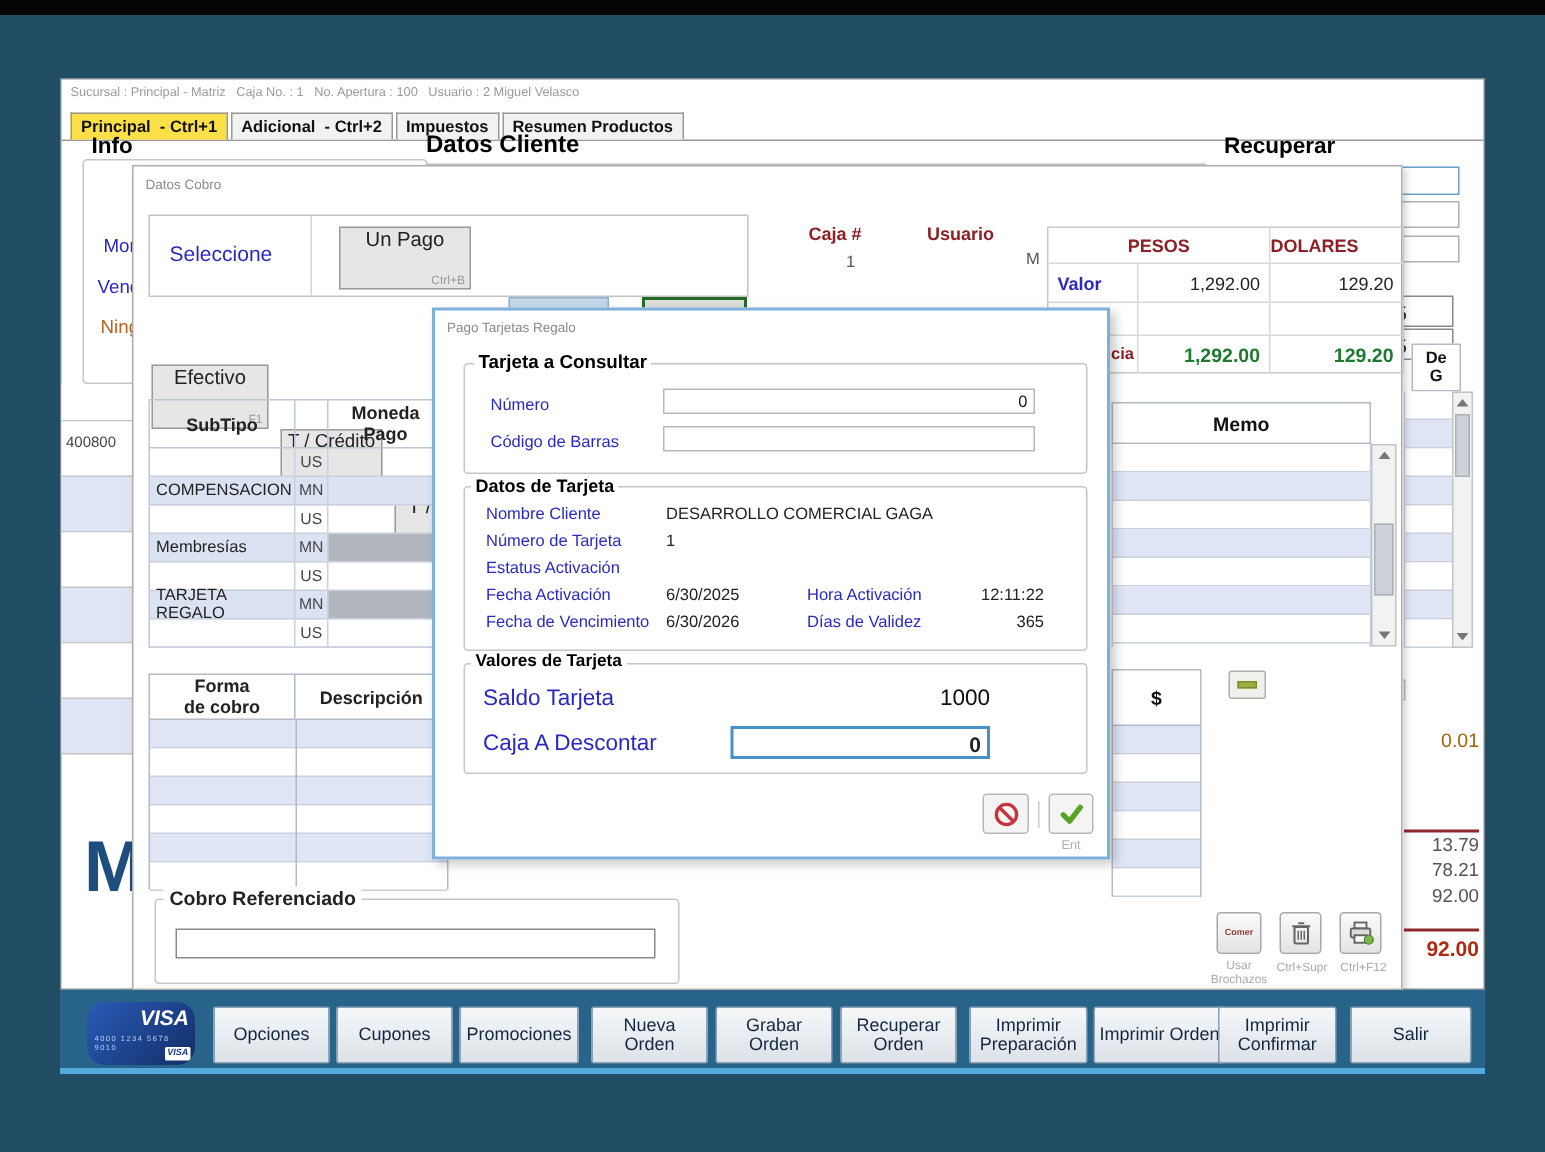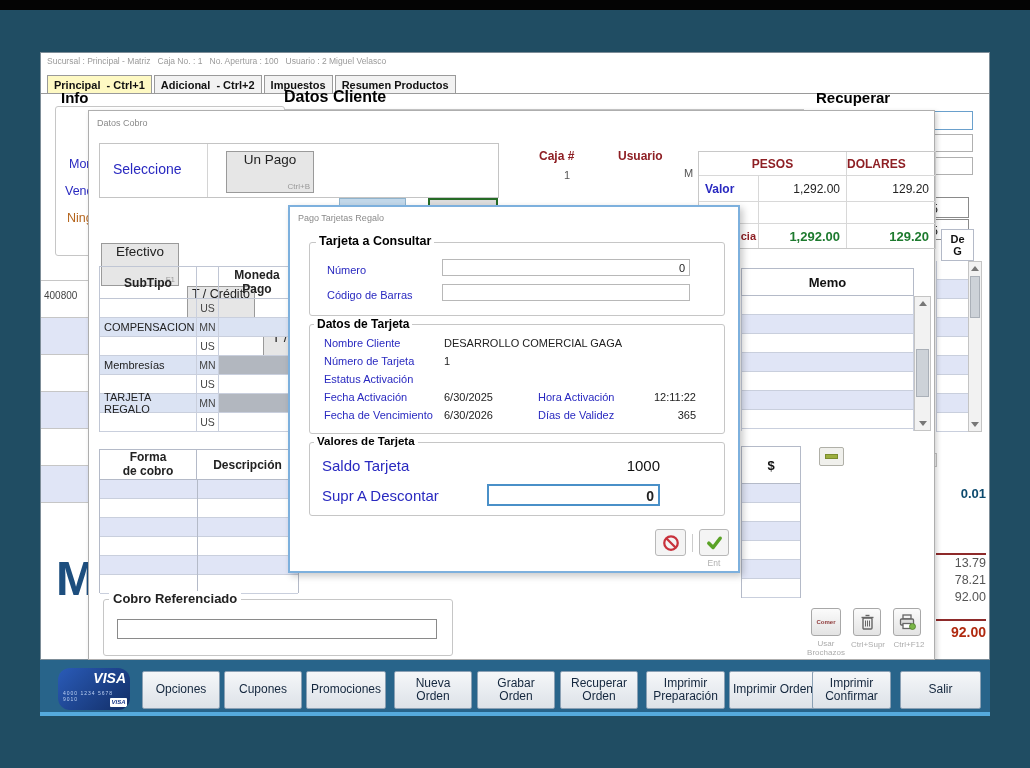--- a/index.html
+++ b/index.html
@@ -7,21 +7,21 @@
   #screen{position:relative;width:1030px;height:768px;background:#204d63;overflow:hidden;
           font-family:"Liberation Sans",sans-serif;color:#222}
   .abs{position:absolute}
   .pre{white-space:pre}
   
   #main-window{left:40px;top:52px;width:950px;height:608px;background:#fff;border:1px solid #7d8d98;z-index:1}
   #win-title{left:6px;top:3px;font-size:8.5px;color:#9a9a9a}
   #tabbar{left:0;top:22px;width:948px;height:19px;border-bottom:1px solid #9a9a9a;display:flex;padding-left:6px}
   .tab{font-size:11px;font-weight:bold;padding:3px 6px 2px;border:1px solid #9a9a9a;border-bottom:none;
        background:#f2f2f2;margin-right:2px;color:#111}
-  .tab.active{background:#fef9c3;position:relative;top:0}
+  .tab.active{background:#fde047;position:relative;top:0}
   .h-big{font-weight:bold;color:#000}
   
   .gbox{border:1px solid #c6c6c6;border-radius:3px;background:#fff}
   .legend{position:absolute;background:#fff;padding:0 3px;font-weight:bold;color:#000}
   .lbl-blue{color:#2929c0}
   .lbl-maroon{color:#8e1f24;font-weight:bold}
   .val-green{color:#1d7a2e;font-weight:bold}
   .inp{background:#fff;border:1px solid #b0b0b0}
   .btn{background:#e6e6e6;border:1px solid #9a9a9a;display:flex;align-items:flex-start;justify-content:center;
        font-size:13.5px;color:#222;position:relative}
@@ -134,21 +134,21 @@
         </div>
       <div class="thumb" style="top:14px;height:42px"></div>
       <div class="sb-btn" style="bottom:0">
           <div class="tri-down"></div>
         </div>
     </div>
     <div class="abs sb" style="left:882px;top:400px;width:14px;height:14px;display:flex;align-items:center;justify-content:center">
         <div class="tri-right"></div>
       </div>
 
-    <div class="abs num-right" style="left:850px;top:433px;width:95px;height:17px;font-size:13px;font-weight:bold;color:#0c4a6e">0.01</div>
+    <div class="abs num-right" style="left:850px;top:433px;width:95px;height:17px;font-size:13px;font-weight:normal;color:#a16207">0.01</div>
 
     <div class="abs" style="left:895px;top:500px;width:50px;height:2px;background:#8e2a2a"></div>
     <div class="abs num-right" style="left:850px;top:503px;width:95px;font-size:12.5px;color:#555">13.79</div>
     <div class="abs num-right" style="left:850px;top:520px;width:95px;font-size:12.5px;color:#555">78.21</div>
     <div class="abs num-right" style="left:850px;top:537px;width:95px;font-size:12.5px;color:#555">92.00</div>
     <div class="abs" style="left:895px;top:566px;width:50px;height:2px;background:#8e2a2a"></div>
     <div class="abs num-right" style="left:850px;top:571px;width:95px;font-size:14px;font-weight:bold;color:#b02a10">92.00</div>
   </div>
 
   <div class="abs" id="dialog-cobro">
@@ -357,21 +357,21 @@
     <div class="abs num-right" style="left:346px;top:184px;width:60px;font-size:11px">12:11:22</div>
     <div class="abs lbl-blue" style="left:34px;top:202px;font-size:11px">Fecha de Vencimiento</div>
     <div class="abs" style="left:154px;top:202px;font-size:11px">6/30/2026</div>
     <div class="abs lbl-blue" style="left:248px;top:202px;font-size:11px">Días de Validez</div>
     <div class="abs num-right" style="left:346px;top:202px;width:60px;font-size:11px">365</div>
 
     <div class="abs gbox" style="left:19px;top:235px;width:416px;height:74px"></div>
     <div class="legend" style="left:24px;top:228px;font-size:11.5px">Valores de Tarjeta</div>
     <div class="abs lbl-blue" style="left:32px;top:250px;font-size:15px">Saldo Tarjeta</div>
     <div class="abs num-right" style="left:280px;top:250px;width:90px;font-size:15px;color:#111">1000</div>
-    <div class="abs lbl-blue" style="left:32px;top:280px;font-size:15px">Supr A Descontar</div>
+    <div class="abs lbl-blue" style="left:32px;top:280px;font-size:15px">Caja A Descontar</div>
     <div class="abs num-right" style="left:197px;top:277px;width:173px;height:22px;background:#fff;border:2px solid #4a90c8;font-size:14px;font-weight:bold;padding:2px 4px 0 0">0</div>
 
     <div class="abs" style="left:365px;top:322px;width:31px;height:27px;background:#f4f4f4;border:1px solid #b8b8b8;border-radius:3px;display:flex;align-items:center;justify-content:center">
       <svg width="18" height="18" viewBox="0 0 24 24">
           <circle cx="12" cy="12" r="9" fill="none" stroke="#c8323c" stroke-width="3"></circle>
           <line x1="6" y1="6" x2="18" y2="18" stroke="#c8323c" stroke-width="3"></line>
         </svg>
     </div>
     <div class="abs" style="left:402px;top:327px;width:1px;height:18px;background:#ccc"></div>
     <div class="abs" style="left:409px;top:322px;width:30px;height:27px;background:#f4f4f4;border:1px solid #b8b8b8;border-radius:3px;display:flex;align-items:center;justify-content:center">

